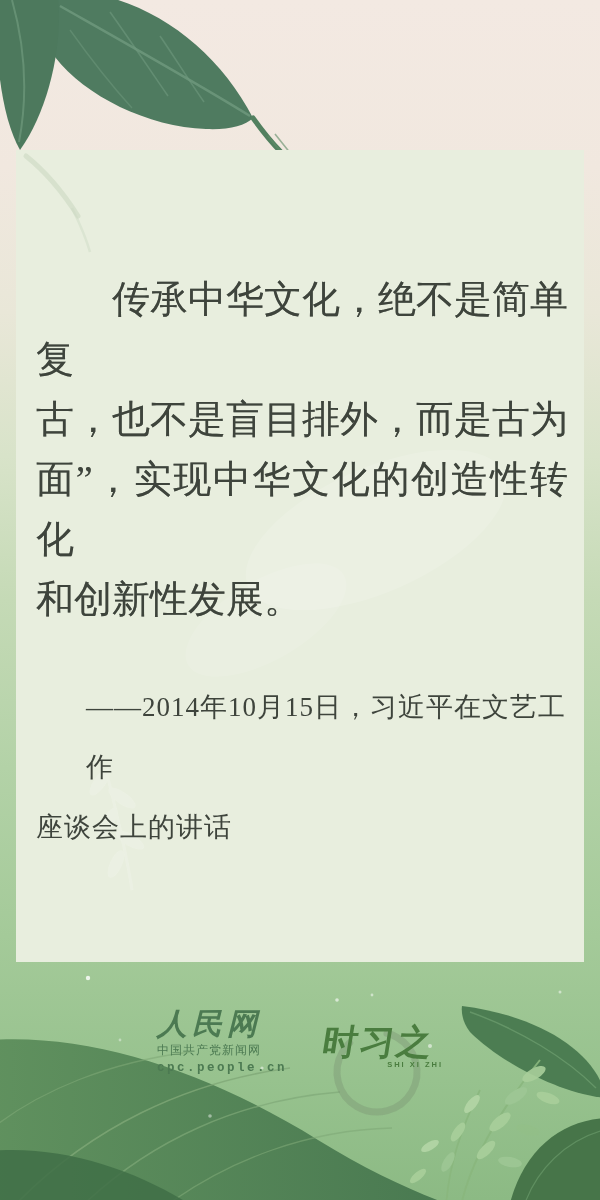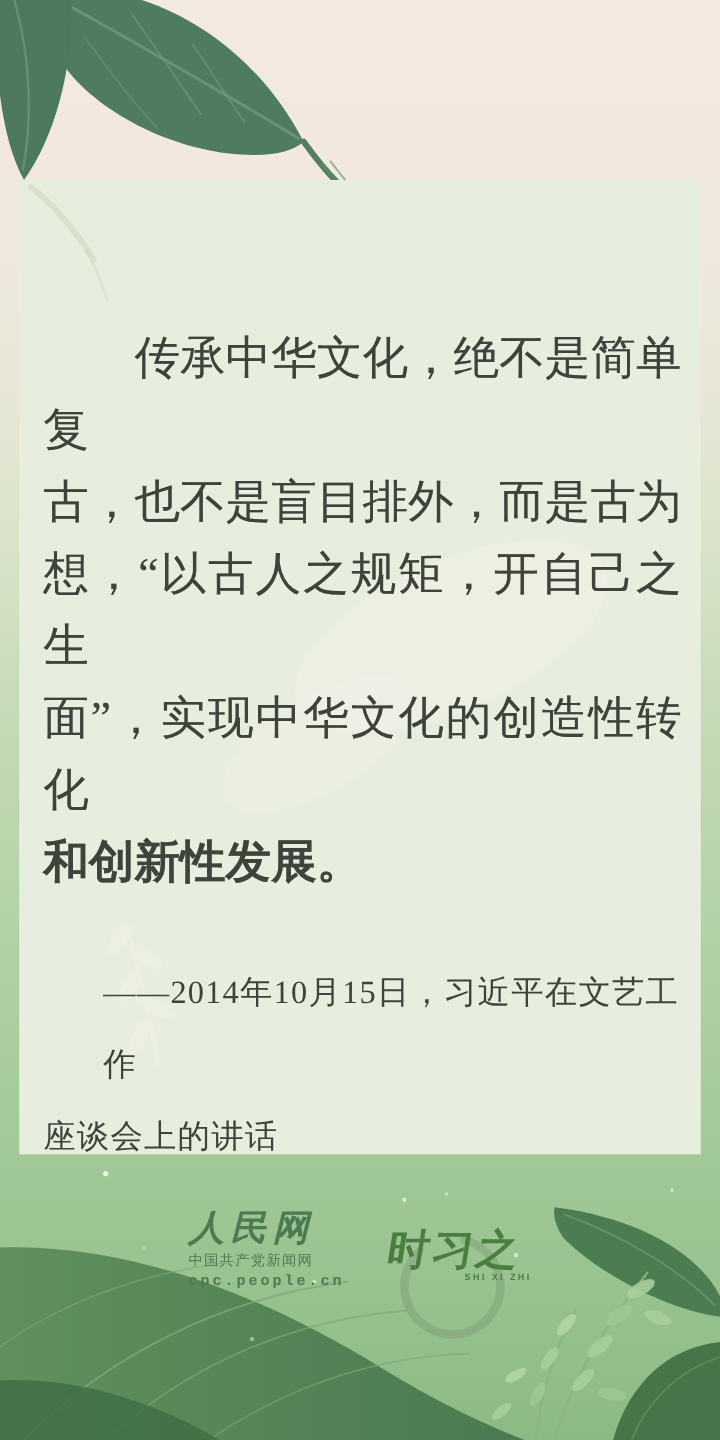--- a/index.html
+++ b/index.html
@@ -21,21 +21,21 @@
   }
   .card-watermark{position:absolute;left:0;top:0;width:568px;height:812px;}
   .quote{
     position:relative;
     padding:119px 16px 0 20px;
     font-size:38px;line-height:60px;color:#3e443c;
     text-shadow:0 0 0.5px rgba(62,68,60,.6);
   }
   .qline{text-align:justify;text-align-last:justify;}
   .qline.indent{text-indent:2em;}
-  .qline.last{text-align-last:left;font-weight:bold;}
+  .qline.last{text-align-last:left;}
   .attribution{
     position:relative;
     margin-top:48px;padding:0 16px 0 20px;
     font-size:27px;line-height:60px;color:#3e443c;letter-spacing:1px;
   }
   .attr-first{padding-left:50px;}
 
   
   .footer{
     position:absolute;top:1008px;left:0;width:600px;
@@ -140,21 +140,20 @@
         <ellipse cx="106" cy="648" rx="16" ry="6" transform="rotate(35 106 648)"></ellipse>
         <ellipse cx="92" cy="672" rx="16" ry="6" transform="rotate(-60 92 672)"></ellipse>
         <ellipse cx="114" cy="690" rx="16" ry="6" transform="rotate(30 114 690)"></ellipse>
         <ellipse cx="100" cy="714" rx="15" ry="6" transform="rotate(-65 100 714)"></ellipse>
       </g>
     </svg>
 
     <div class="quote">
       <div class="qline indent">传承中华文化，绝不是简单复</div>
       <div class="qline">古，也不是盲目排外，而是古为</div>
-      <div class="qline">想，“以古人之规矩，开自己之生</div>
       <div class="qline">面”，实现中华文化的创造性转化</div>
       <div class="qline last">和创新性发展。</div>
     </div>
 
     <div class="attribution">
       <div class="attr-first">——2014年10月15日，习近平在文艺工作</div>
       <div>座谈会上的讲话</div>
     </div>
   </div>
 

